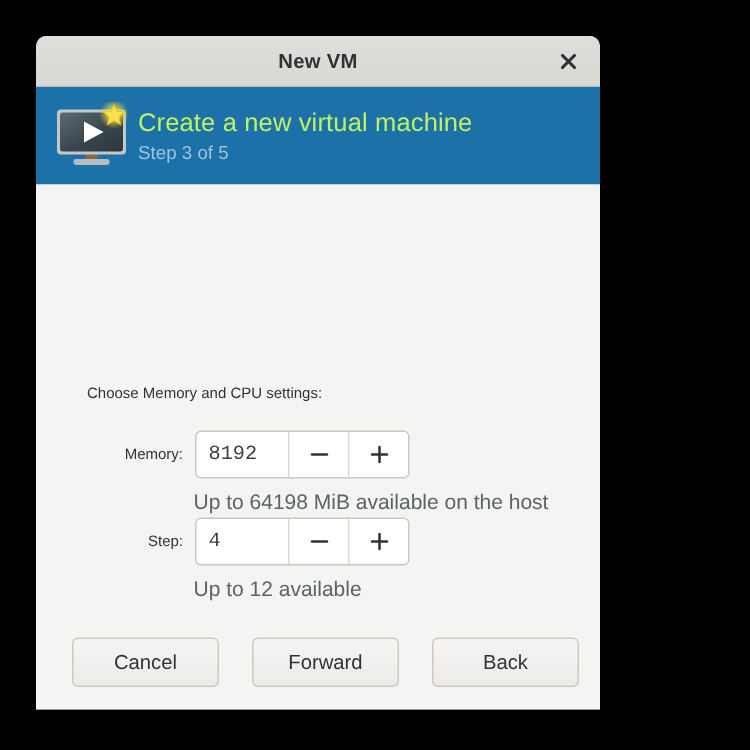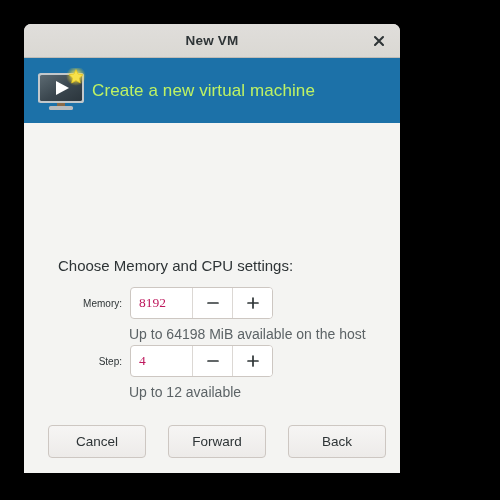--- a/index.html
+++ b/index.html
@@ -100,21 +100,21 @@
   #content {
     flex: 1 1 auto;
     position: relative;
     background: #f4f4f2;
     padding: 17px 0 0 0;
   }
   #intro-text {
     position: absolute;
     left: 34px;
     top: 134px;
-    font-size: 15px;
+    font-size: 10px;
     color: #2e3436;
   }
 
   .field-row {
     position: absolute;
     display: flex;
     align-items: center;
   }
   #memory-row { left: 34px; top: 164px; }
   #cpus-row   { left: 34px; top: 222px; }
@@ -136,23 +136,23 @@
     background: #ffffff;
     border: 1px solid #cdc7c2;
     border-radius: 4px;
     overflow: hidden;
   }
   .spin-value {
     flex: 1 1 auto;
     border: none;
     outline: none;
     background: transparent;
-    font-family: Liberation Serif, serif;
+    font-family: Liberation Mono, monospace;
     font-size: 13.5px;
-    color: #be185d;
+    color: #404040;
     padding: 0 8px;
     min-width: 0;
   }
   .spin-btn {
     flex: 0 0 39px;
     border-left: 1px solid #dcd8d4;
     background: #ffffff;
     display: flex;
     align-items: center;
     justify-content: center;
@@ -240,20 +240,21 @@
         <rect x="4" y="7" width="42" height="26" rx="1.6" fill="url(#screenGrad)"></rect>
 
         <path d="M20 13 L33 20 L20 27 Z" fill="#ffffff"></path>
 
         <circle cx="40" cy="8" r="10" fill="url(#glowGrad)"></circle>
         <path d="M40 1.6 L42.1 6.1 L47 6.7 L43.4 10.1 L44.3 15 L40 12.6 L35.7 15 L36.6 10.1 L33 6.7 L37.9 6.1 Z" fill="#f7e24a" stroke="#e2c318" stroke-width="0.7"></path>
       </svg>
     </div>
     <div id="header-text">
       <span id="header-title">Create a new virtual machine</span>
+      <span id="header-subtitle">Step 3 of 5</span>
     </div>
   </div>
 
   <div id="content">
 
     <div id="intro-text">Choose Memory and CPU settings:</div>
 
     <div id="memory-row" class="field-row">
       <span class="field-label">Memory:</span>
       <div class="spinbutton">

